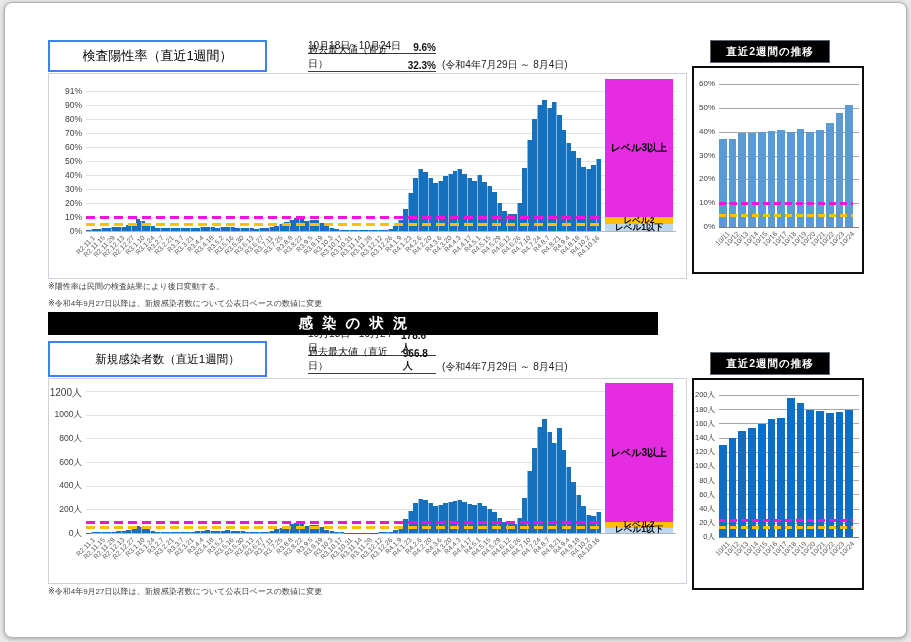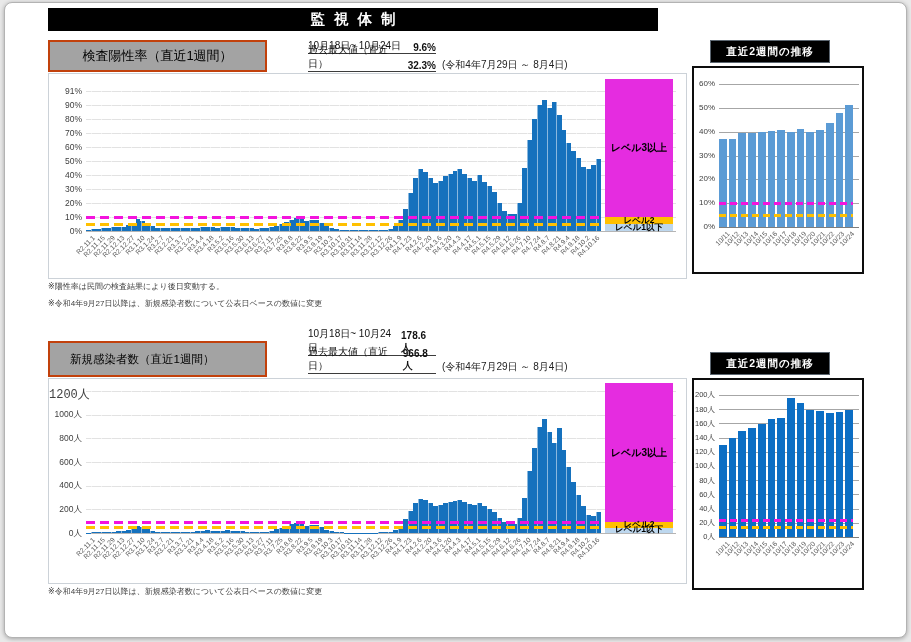--- a/index.html
+++ b/index.html
@@ -3,21 +3,21 @@
 <meta charset="utf-8">
 <style>
   html,body{margin:0;padding:0;}
   body{background:#d7d7d7;font-family:"Liberation Sans","DejaVu Sans",sans-serif;}
   .page{position:relative;width:911px;height:642px;background:#e9e9e9;overflow:hidden;}
   .panel{position:absolute;left:4px;top:2px;width:901px;height:634px;background:#ffffff;
          border:1px solid #b3b3b3;border-radius:8px;box-shadow:0 1px 4px rgba(0,0,0,.3);}
   .banner{position:absolute;width:610px;height:23px;background:#000;color:#fff;display:flex;
           align-items:center;justify-content:center;font-weight:bold;font-size:14.5px;
           letter-spacing:9px;text-indent:9px;}
-  .labelbox{position:absolute;width:215px;background:#a3a3a3;border:2px solid #c2410c;
+  .labelbox{position:absolute;width:215px;background:#ffffff;border:2px solid #3b82f6;
             display:flex;flex-direction:column;justify-content:center;}
   .labelbox.one{height:28px;font-size:13px;text-align:center;}
   .labelbox.two{height:32px;font-size:11.5px;line-height:15px;}
   .rows{position:absolute;width:128px;}
   .row{display:flex;justify-content:space-between;align-items:flex-end;height:17px;
        border-bottom:1px solid #3c3c3c;font-size:10px;color:#111;}
   .row .rv{font-weight:bold;}
   .note{position:absolute;font-size:10px;color:#222;white-space:nowrap;}
   .fnote{position:absolute;font-size:8px;color:#3d3d3d;white-space:nowrap;}
   .miniTitle{position:absolute;width:118px;height:21px;background:#000;color:#fff;
@@ -33,23 +33,20 @@
   .bars>div{flex:1 1 0;}
   .lvl{display:flex;align-items:center;justify-content:center;font-weight:bold;color:#000;
        white-space:nowrap;overflow:visible;}
 </style>
 </head>
 <body>
 
 <div class="page">
   <div class="panel"></div>
 
-  <div class="banner" style="left:48px;top:8px;">
-    <span>監視体制</span>
-  </div>
   <div class="labelbox one" style="left:48px;top:40px;">
     <span>検査陽性率（直近1週間）</span>
   </div>
   <div class="rows" style="left:308px;top:36px;">
     <div class="row">
       <span class="rl">10月18日~ 10月24日</span>
       <span class="rv">9.6%</span>
     </div>
     <div class="row">
       <span class="rl">過去最大値（直近日）</span>
@@ -344,22 +341,25 @@
       <div class="xlab" style="right: 50.2px; top: 162px; font-size: 7px;">10/20</div>
       <div class="xlab" style="right: 40.6px; top: 162px; font-size: 7px;">10/21</div>
       <div class="xlab" style="right: 31px; top: 162px; font-size: 7px;">10/22</div>
       <div class="xlab" style="right: 21.4px; top: 162px; font-size: 7px;">10/23</div>
       <div class="xlab" style="right: 11.9px; top: 162px; font-size: 7px;">10/24</div>
     </div>
 
   <div class="fnote" style="left:48px;top:281px;">※陽性率は民間の検査結果により後日変動する。</div>
   <div class="fnote" style="left:48px;top:298px;">※令和4年9月27日以降は、新規感染者数について公表日ベースの数値に変更</div>
 
+  <div class="banner" style="left:48px;top:312px;">
+    <span>感染の状況</span>
+  </div>
   <div class="labelbox two" style="left:48px;top:341px;">
-    <span style="padding-left:20px;">新規感染者数（直近1週間）</span>
+    <span style="padding-left:20px;text-align:center;">新規感染者数（直近1週間）</span>
   </div>
   <div class="rows" style="left:308px;top:338px;">
     <div class="row">
       <span class="rl">10月18日~ 10月24日</span>
       <span class="rv">178.6人</span>
     </div>
     <div class="row">
       <span class="rl">過去最大値（直近日）</span>
       <span class="rv">966.8人</span>
     </div>
@@ -373,21 +373,21 @@
       <div class="ylab" style="left: 0px; top: 125.063px; width: 33px; font-size: 8.5px;">200人</div>
       <div class="gl" style="left: 37px; top: 106.667px; width: 590px; height: 1px; background: rgb(226, 226, 226);"></div>
       <div class="ylab" style="left: 0px; top: 101.397px; width: 33px; font-size: 8.5px;">400人</div>
       <div class="gl" style="left: 37px; top: 83px; width: 590px; height: 1px; background: rgb(226, 226, 226);"></div>
       <div class="ylab" style="left: 0px; top: 77.73px; width: 33px; font-size: 8.5px;">600人</div>
       <div class="gl" style="left: 37px; top: 59.3333px; width: 590px; height: 1px; background: rgb(226, 226, 226);"></div>
       <div class="ylab" style="left: 0px; top: 54.0633px; width: 33px; font-size: 8.5px;">800人</div>
       <div class="gl" style="left: 37px; top: 35.6667px; width: 590px; height: 1px; background: rgb(226, 226, 226);"></div>
       <div class="ylab" style="left: 0px; top: 30.3967px; width: 33px; font-size: 8.5px;">1000人</div>
       <div class="gl" style="left: 37px; top: 12px; width: 590px; height: 1px; background: rgb(226, 226, 226);"></div>
-      <div class="ylab" style="left: 0px; top: 6.73px; width: 33px; font-size: 12px; font-family: Liberation Mono, monospace;">1200人</div>
+      <div class="ylab" style="left: 0px; top: 6.73px; width: 33px; font-size: 10px;">1200人</div>
       <div class="bars" style="left: 37px; top: 12px; width: 515px; height: 142px; gap: 0px;">
         <div class="" style="height: 0.33%; background: rgb(21, 113, 189);"></div>
         <div class="" style="height: 0.42%; background: rgb(21, 113, 189);"></div>
         <div class="" style="height: 0.5%; background: rgb(21, 113, 189);"></div>
         <div class="" style="height: 0.67%; background: rgb(21, 113, 189);"></div>
         <div class="" style="height: 0.83%; background: rgb(21, 113, 189);"></div>
         <div class="" style="height: 1%; background: rgb(21, 113, 189);"></div>
         <div class="" style="height: 1.17%; background: rgb(21, 113, 189);"></div>
         <div class="" style="height: 1.33%; background: rgb(21, 113, 189);"></div>
         <div class="" style="height: 2.08%; background: rgb(21, 113, 189);"></div>

